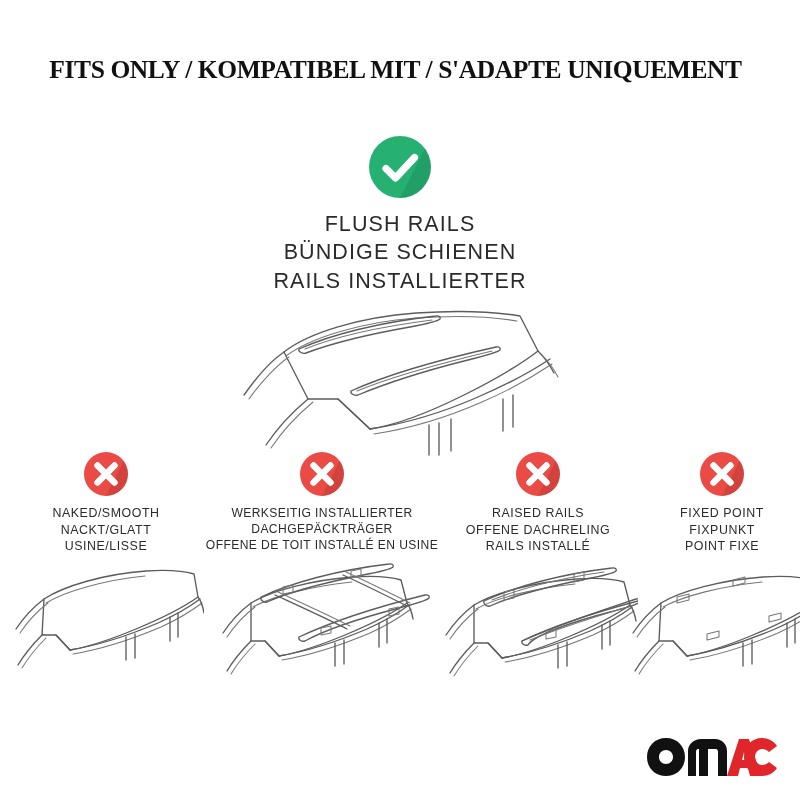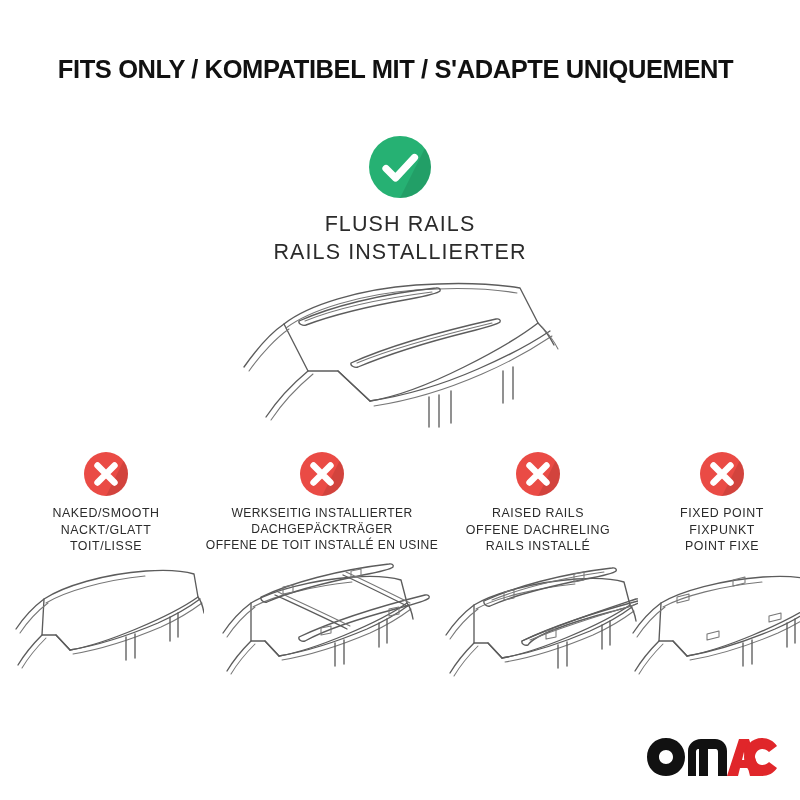--- a/index.html
+++ b/index.html
@@ -24,21 +24,21 @@
     position: absolute;
     top: 55px;
     left: 0;
     width: 791px;
     text-align: center;
     font-size: 25.5px;
     font-weight: 700;
     letter-spacing: -0.4px;
     color: #111111;
     white-space: nowrap;
-    font-family: Liberation Sans, sans-serif;
+    font-family: Liberation Serif, serif;
   }
 
   
   .primary-block {
     position: absolute;
     top: 136px;
     left: 0;
     width: 800px;
     display: flex;
     flex-direction: column;
@@ -147,20 +147,21 @@
 
     <div class="badge check">
       <div class="shade"></div>
       <svg viewBox="0 0 62 62" aria-hidden="true">
         <path d="M17 32.5 L26.5 42 L45.5 21.5" fill="none" stroke="#ffffff" stroke-width="7.2" stroke-linecap="round" stroke-linejoin="round"></path>
       </svg>
     </div>
 
     <div class="primary-label">
       <div>FLUSH RAILS</div>
+      <div>BÜNDIGE SCHIENEN</div>
       <div>RAILS INSTALLIERTER</div>
     </div>
 
     <svg class="primary-art" viewBox="0 0 360 175">
 
       <path class="roof-line" d="M64 49 C88 30 140 14 196 10 C240 7 276 9 300 13 L318 48 C300 62 272 78 244 92
                C212 108 176 122 150 126 L118 96 L88 96 Z"></path>
 
       <path class="roof-line-thin" d="M66 53 C90 35 141 19 196 15 C238 12 274 14 297 18"></path>
 
@@ -197,21 +198,21 @@
     <div class="option w1">
       <div class="badge cross">
         <div class="shade"></div>
         <svg viewBox="0 0 44 44" aria-hidden="true">
           <path d="M13.5 13.5 L30.5 30.5 M30.5 13.5 L13.5 30.5" fill="none" stroke="#ffffff" stroke-width="6.4" stroke-linecap="round"></path>
         </svg>
       </div>
       <div class="option-label">
         <div>NAKED/SMOOTH</div>
         <div>NACKT/GLATT</div>
-        <div>TOIT/LISSE</div>
+        <div>USINE/LISSE</div>
       </div>
       <svg class="option-art" viewBox="0 0 196 125">
         <path class="roof-line" d="M36 38 C56 25 96 13 138 10 C160 8.5 176 10 186 13 L190 36
                  C176 46 152 58 128 68 C104 78 80 86 62 89 L48 74 L34 74 Z"></path>
         <path class="roof-line-thin" d="M38 42 C58 30 97 19 137 15"></path>
         <path class="roof-line" d="M36 38 C28 44 16 56 8 68"></path>
         <path class="roof-line-thin" d="M40 42 C32 48 20 60 12 72"></path>
         <path class="roof-line" d="M34 74 C26 82 16 94 10 104"></path>
         <path class="roof-line-thin" d="M38 77 C30 85 20 97 14 107"></path>
         <path class="roof-line" d="M48 74 L62 89"></path>

